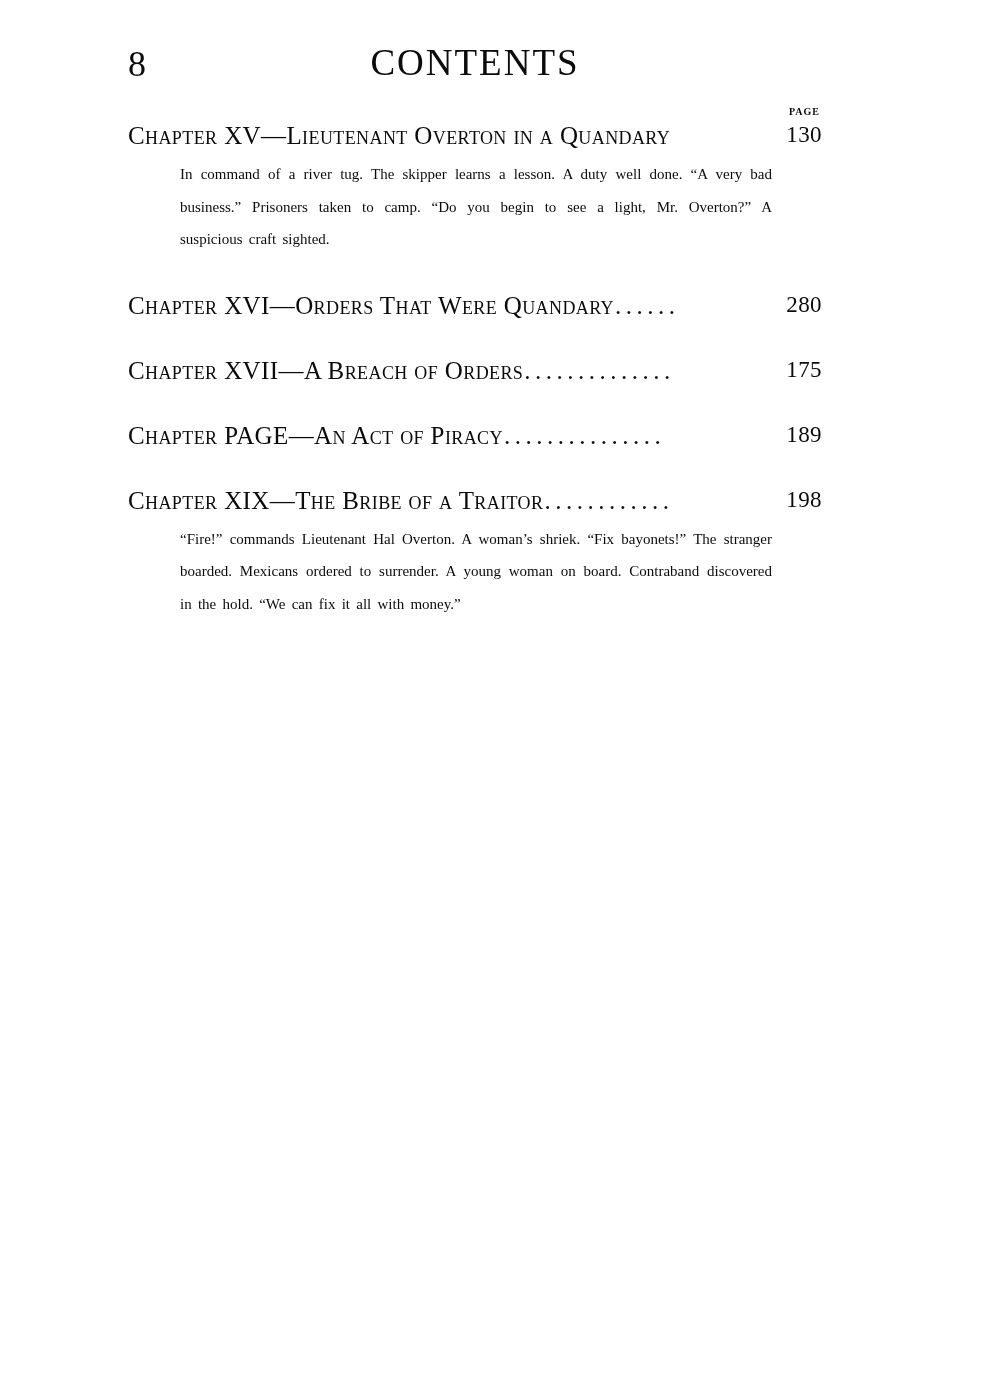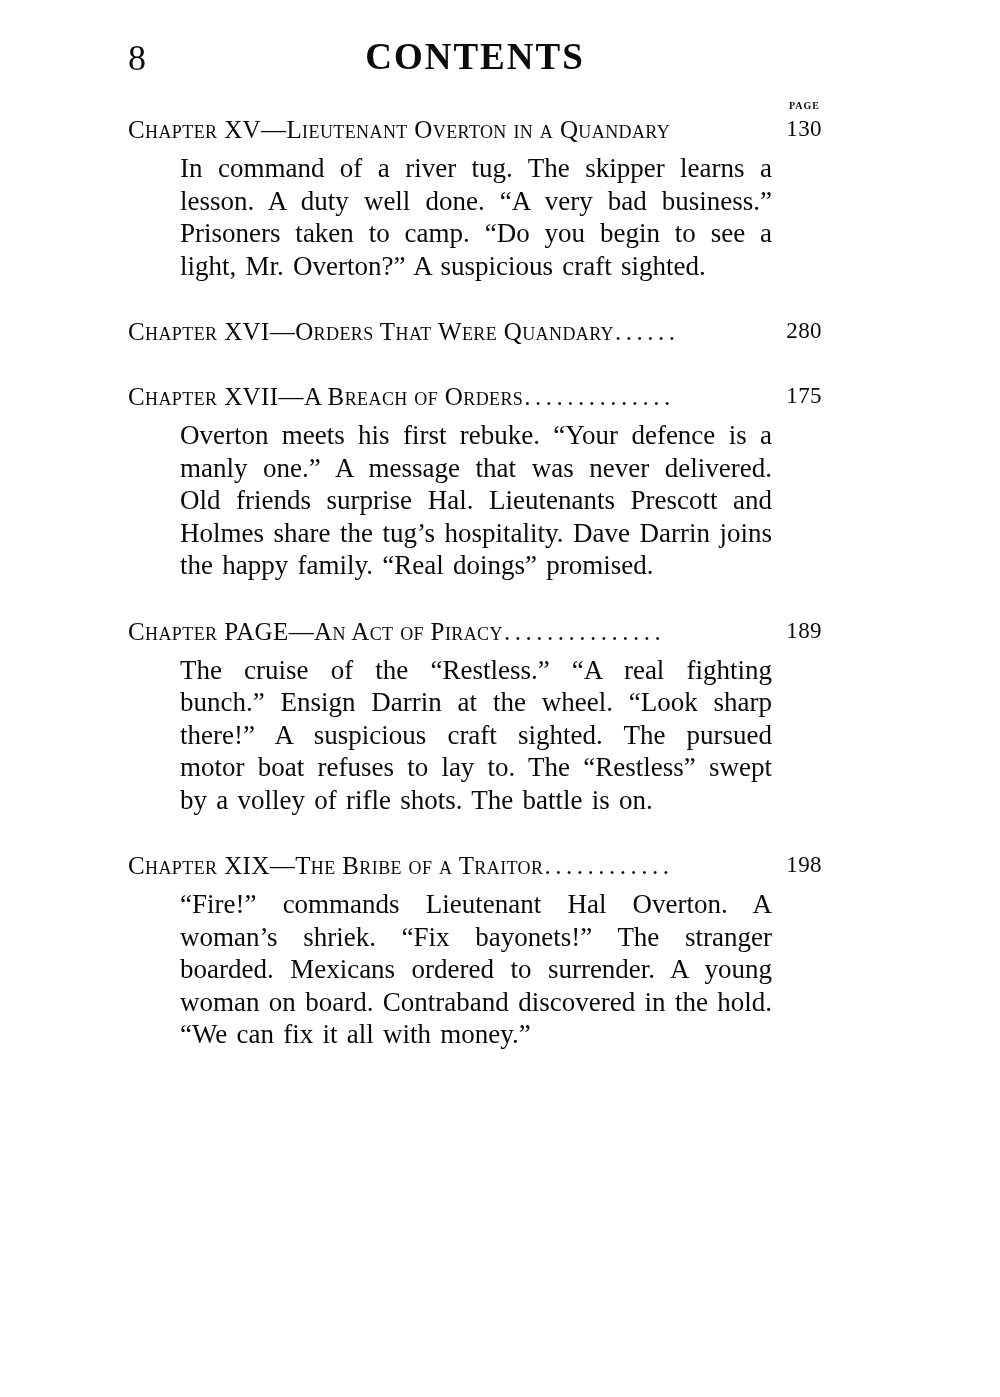--- a/index.html
+++ b/index.html
@@ -26,24 +26,24 @@
     height: 46px;
   }
   .folio {
     position: absolute;
     left: 0;
     top: 2px;
     font-size: 36px;
     line-height: 1;
   }
   .title {
-    margin: 0;
+    margin: 6px;
     text-align: center;
     font-size: 37px;
-    font-weight: bold;
+    font-weight: normal;
     letter-spacing: 2px;
     line-height: 1;
   }
   .page-label {
     text-align: right;
     font-size: 10px;
     font-weight: bold;
     letter-spacing: 1px;
     margin-top: 16px;
     margin-bottom: 4px;
@@ -65,21 +65,21 @@
   }
   .pagenum {
     margin-left: auto;
     padding-left: 10px;
     font-variant: normal;
     font-size: 23px;
   }
   .chapter-desc {
     margin: 7px 50px 0 52px;
     width: 592px;
-    font-size: 27px;
+    font-size: 15px;
     line-height: 32.5px;
     text-align: justify;
     word-spacing: 2.5px;
   }
   .chapter {
     margin-bottom: 35px;
   }
   .chapter:last-child {
     margin-bottom: 8px;
   }
@@ -112,30 +112,28 @@
       <span class="pagenum">280</span>
     </div>
   </div>
 
   <div class="chapter">
     <div class="chapter-heading">
       <span>Chapter XVII—A Breach of Orders</span>
       <span class="leader">..............</span>
       <span class="pagenum">175</span>
     </div>
-    <p class="chapter-desc">Overton meets his first rebuke.  “Your defence is a manly one.”  A message that was never delivered.  Old friends surprise Hal.  Lieutenants Prescott and Holmes share the tug’s hospitality.  Dave Darrin joins the happy family.  “Real doings” promised.</p>
   </div>
 
   <div class="chapter">
     <div class="chapter-heading">
       <span>Chapter PAGE—An Act of Piracy</span>
       <span class="leader">...............</span>
       <span class="pagenum">189</span>
     </div>
-    <p class="chapter-desc">The cruise of the “Restless.”  “A real fighting bunch.”  Ensign Darrin at the wheel.  “Look sharp there!”  A suspicious craft sighted.  The pursued motor boat refuses to lay to.  The “Restless” swept by a volley of rifle shots.  The battle is on.</p>
   </div>
 
   <div class="chapter">
     <div class="chapter-heading">
       <span>Chapter XIX—The Bribe of a Traitor</span>
       <span class="leader">............</span>
       <span class="pagenum">198</span>
     </div>
     <p class="chapter-desc">“Fire!” commands Lieutenant Hal Overton.  A woman’s shriek.  “Fix bayonets!”  The stranger boarded.  Mexicans ordered to surrender.  A young woman on board.  Contraband discovered in the hold.  “We can fix it all with money.”</p>
   </div>

